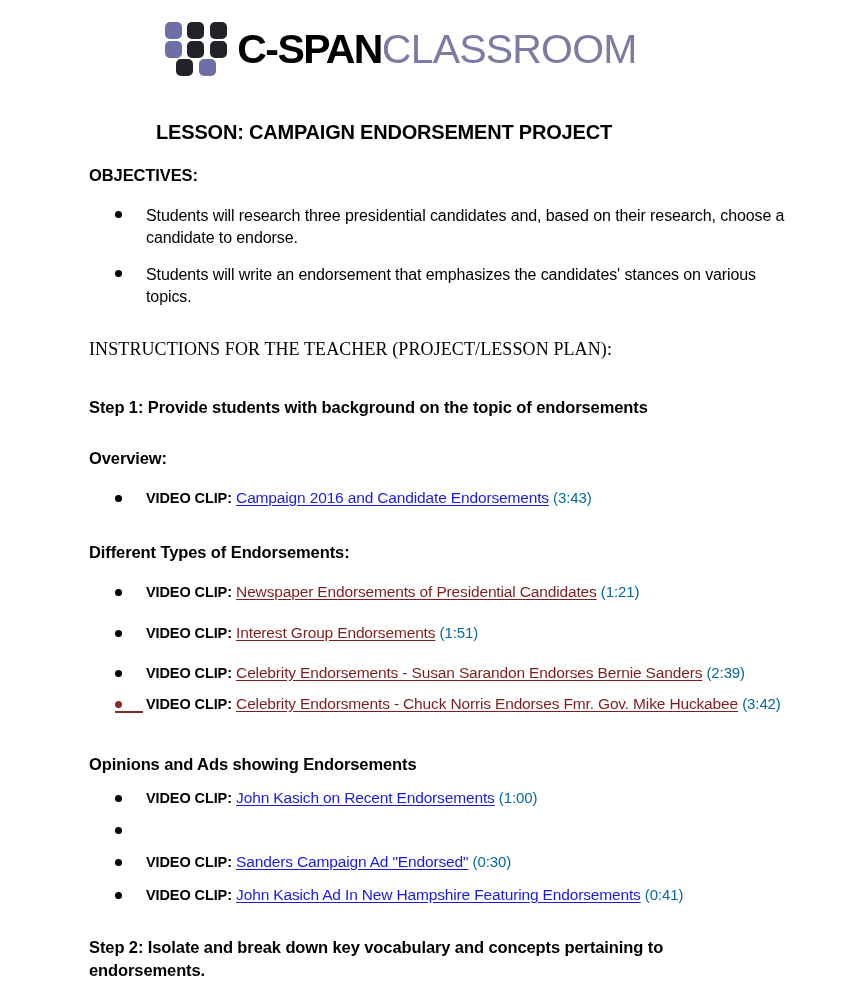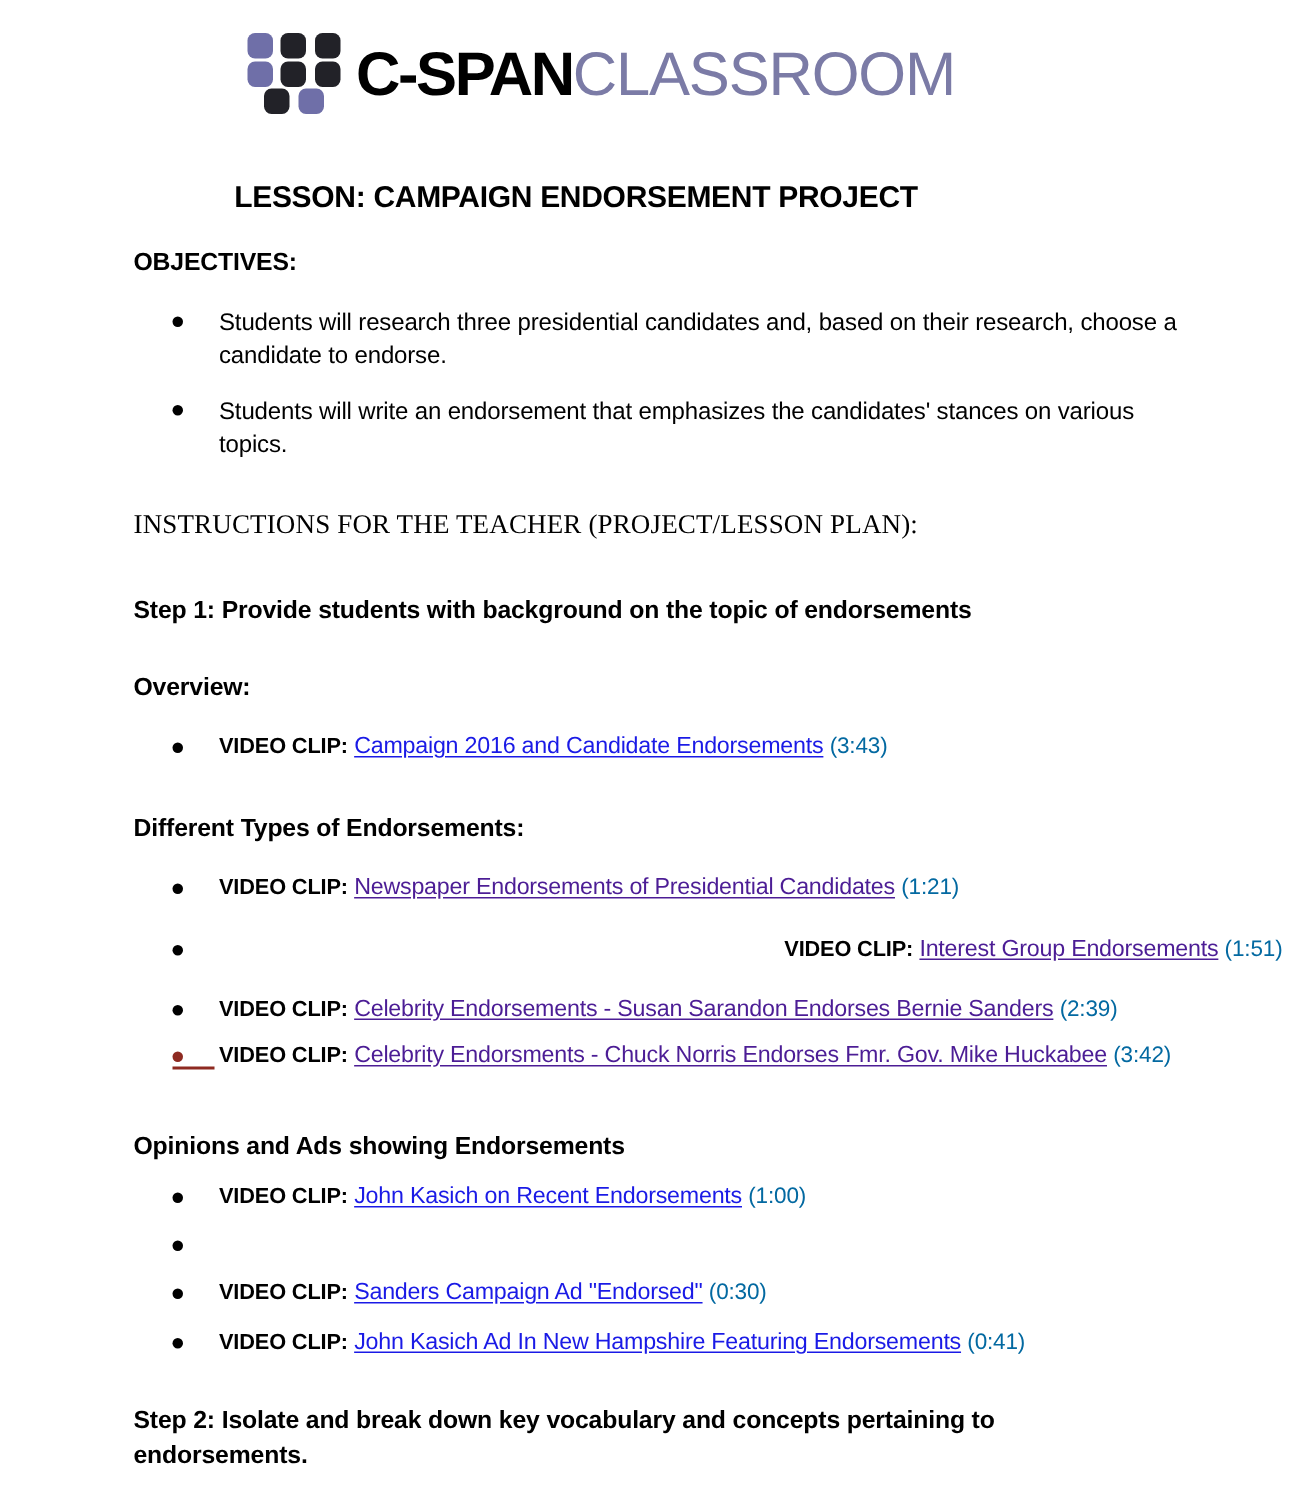--- a/index.html
+++ b/index.html
@@ -157,21 +157,21 @@
     font-size: 15.5px;
     letter-spacing: -0.15px;
   }
   .clip .vdur {
     font-size: 15px;
     color: #0369a1;
     letter-spacing: -0.1px;
   }
 
   .link-blue .vlink { color: #1a1ae6; }
-  .link-black .vlink { color: #4c1d95; }
+  .link-black .vlink { color: #7f1d1d; }
 
   
   .clip.maroon .bullet { background: #8e2a21; }
   .clip.maroon .maroon-rule {
     position: absolute;
     left: 0;
     top: 17px;
     width: 28px;
     height: 1.5px;
     background: #8e2a21;
@@ -234,21 +234,21 @@
 
   <div class="clip link-black" style="top:582px;">
     <span class="bullet"></span>
     <span class="cbody">
       <span class="vlabel">VIDEO CLIP:</span>
       <span class="vlink">Newspaper Endorsements of Presidential Candidates</span>
       <span class="vdur">(1:21)</span>
     </span>
   </div>
 
-  <div class="clip link-black" style="top:623px;text-align:right;">
+  <div class="clip link-black" style="top:623px;">
     <span class="bullet"></span>
     <span class="cbody">
       <span class="vlabel">VIDEO CLIP:</span>
       <span class="vlink">Interest Group Endorsements</span>
       <span class="vdur">(1:51)</span>
     </span>
   </div>
 
   <div class="clip link-black" style="top:663px;">
     <span class="bullet"></span>

